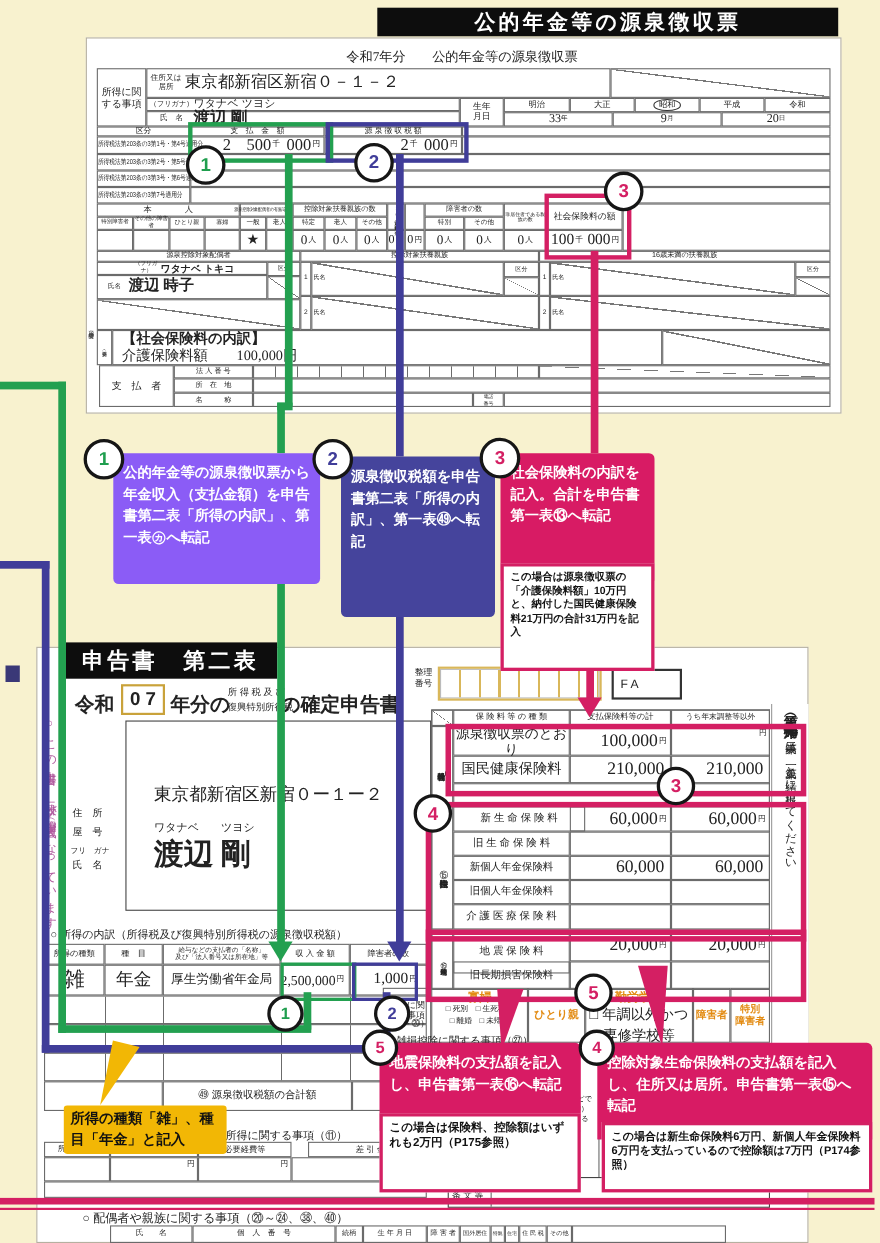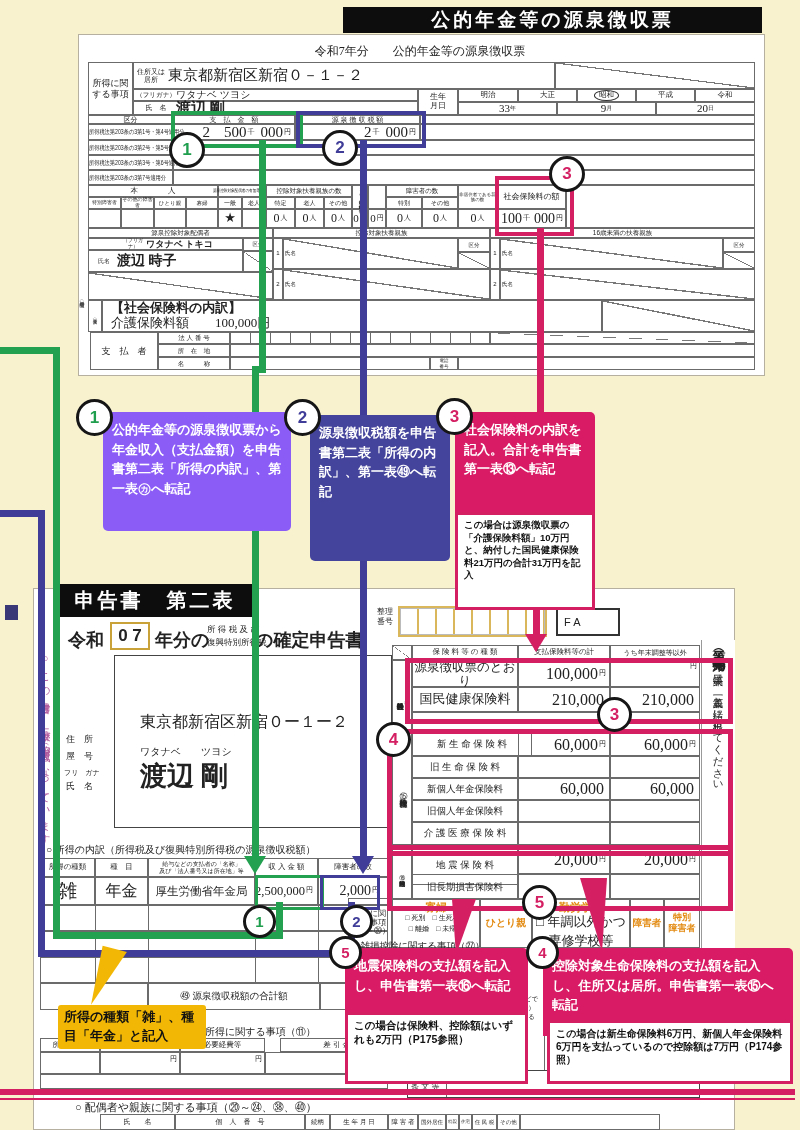--- a/index.html
+++ b/index.html
@@ -276,21 +276,21 @@
 <div class="cell" style="left:255px;top:858px;width:63px;height:19px;font-size:7.5px;z-index:2">収 入 金 額</div>
 <div class="cell" style="left:318px;top:858px;width:70px;height:19px;font-size:7.5px;z-index:2">障害者の数</div>
 <div class="cell serif" style="left:40px;top:877px;width:55px;height:28px;font-size:19px;z-index:2">雑</div>
 <div class="cell serif" style="left:95px;top:877px;width:53px;height:28px;font-size:16px;z-index:2">年金</div>
 <div class="cell serif" style="left:148px;top:877px;width:107px;height:28px;font-size:11.5px;z-index:2">厚生労働省年金局</div>
 <div class="cell serif" style="left:255px;top:877px;width:63px;height:28px;font-size:12.5px;justify-content:flex-end;padding-right:4px;z-index:2">
     <span>2,500,000</span>
     <span class="sup">円</span>
   </div>
 <div class="cell serif" style="left:318px;top:877px;width:70px;height:28px;font-size:14px;justify-content:flex-end;padding-right:8px;z-index:2">
-    <span>2,000</span>
+    <span>1,000</span>
     <span class="sup">円</span>
   </div>
 <div class="cell" style="left:40px;top:905px;width:348px;height:26px;z-index:1;background:linear-gradient(to right,transparent 54px,#6b6b6b 54px,#6b6b6b 55px,transparent 55px),linear-gradient(to right,transparent 107px,#6b6b6b 107px,#6b6b6b 108px,transparent 108px),linear-gradient(to right,transparent 214px,#6b6b6b 214px,#6b6b6b 215px,transparent 215px),linear-gradient(to right,transparent 277px,#6b6b6b 277px,#6b6b6b 278px,transparent 278px)"></div>
 <div class="cell" style="left:40px;top:931px;width:348px;height:26px;z-index:1;background:linear-gradient(to right,transparent 54px,#6b6b6b 54px,#6b6b6b 55px,transparent 55px),linear-gradient(to right,transparent 107px,#6b6b6b 107px,#6b6b6b 108px,transparent 108px),linear-gradient(to right,transparent 214px,#6b6b6b 214px,#6b6b6b 215px,transparent 215px),linear-gradient(to right,transparent 277px,#6b6b6b 277px,#6b6b6b 278px,transparent 278px)"></div>
 <div class="cell" style="left:40px;top:957px;width:348px;height:26px;z-index:1;background:linear-gradient(to right,transparent 54px,#6b6b6b 54px,#6b6b6b 55px,transparent 55px),linear-gradient(to right,transparent 107px,#6b6b6b 107px,#6b6b6b 108px,transparent 108px),linear-gradient(to right,transparent 214px,#6b6b6b 214px,#6b6b6b 215px,transparent 215px),linear-gradient(to right,transparent 277px,#6b6b6b 277px,#6b6b6b 278px,transparent 278px)"></div>
 <div class="cell" style="left:40px;top:983px;width:108px;height:27px;z-index:1"></div>
 <div class="cell" style="left:148px;top:983px;width:172px;height:27px;font-size:9.5px;z-index:1">㊾ 源泉徴収税額の合計額</div>
 <div class="cell" style="left:320px;top:983px;width:68px;height:27px;z-index:1"></div>
 
 <div class="abs" style="left:205px;top:1025px;font-size:10px;z-index:2">所得に関する事項（⑪）</div>

